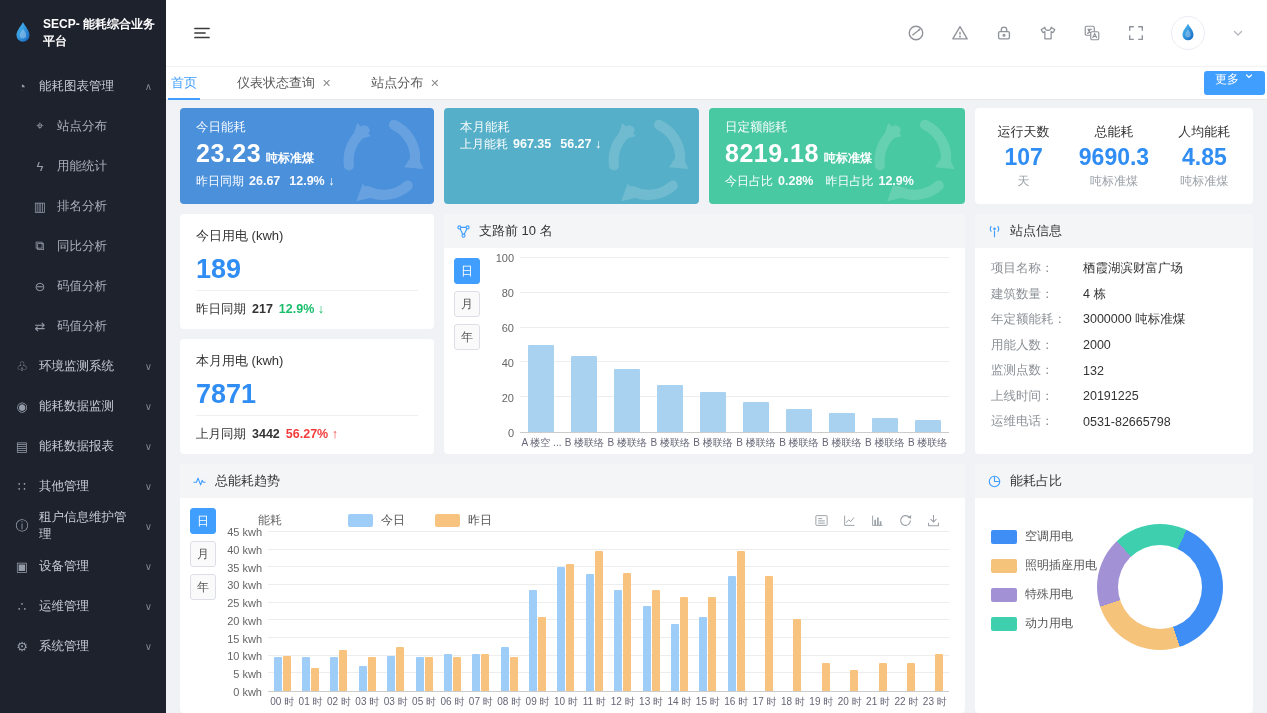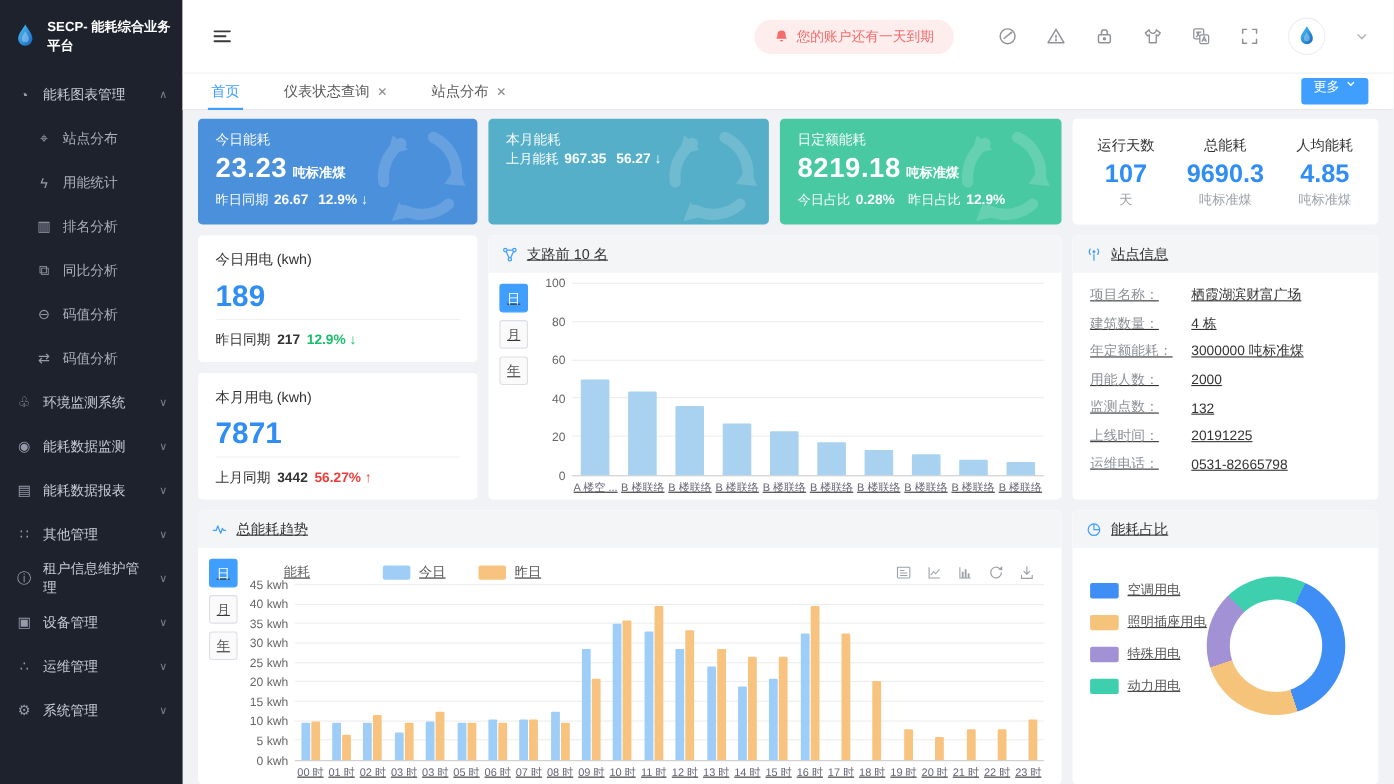--- a/index.html
+++ b/index.html
@@ -19,21 +19,21 @@
   
   .main { flex:1; display:flex; flex-direction:column; min-width:0; }
   .topbar { height:66px; background:#fff; display:flex; align-items:center; padding:0 22px 0 26px; flex-shrink:0; }
   .hamburger { cursor:pointer; display:flex; }
   .topbar-right { margin-left:auto; display:flex; align-items:center; gap:26px; }
   .alert-pill { background:#fdeded; color:#f56c6c; border-radius:15px; padding:7px 18px; display:flex; gap:7px; font-size:12.5px; align-items:center; margin-right:14px; }
   .hicon { display:flex; cursor:pointer; }
   .avatar { width:34px; height:34px; border-radius:50%; border:1px solid #ececf4; display:flex; align-items:center; justify-content:center; cursor:pointer; }
   .avatar svg { width:22px; height:22px; }
 
-  .tabbar { height:34px; background:#fff; border-top:1px solid #f2f2f2; border-bottom:1px solid #e8e8e8; display:flex; align-items:center; padding:0 23px; flex-shrink:0; }
+  .tabbar { height:34px; background:#fff; border-top:1px solid #f2f2f2; border-bottom:1px solid #e8e8e8; display:flex; align-items:center; padding:0 2px; flex-shrink:0; }
   .tab { padding:0 3px; margin-right:34px; height:100%; display:flex; align-items:center; gap:7px; color:#595959; font-size:13px; position:relative; cursor:pointer; }
   .tab.active { color:#409eff; }
   .tab.active::after { content:""; position:absolute; bottom:-1px; left:0; right:0; height:2px; background:#409eff; }
   .tab .x { font-size:11px; color:#8b8b8b; }
   .more-btn { margin-left:auto; background:#409eff; color:#fff; border:none; border-radius:3px; height:24px; padding:0 11px; font-size:12px; display:flex; align-items:flex-start; gap:5px; cursor:pointer; font-family:inherit; }
 
   .content { flex:1; padding:8px 14px 0; overflow:hidden; }
   .row1 { display:flex; gap:10px; height:96px; margin-bottom:10px; }
   .scard { border-radius:4px; color:#fff; padding:11px 16px; position:relative; overflow:hidden; }
   .scard.c1 { flex:0 0 254px; background:#4a90db; }
@@ -54,21 +54,21 @@
   .row2 { display:flex; gap:10px; height:240px; margin-bottom:10px; }
   .col-left { width:254px; display:flex; flex-direction:column; gap:10px; flex-shrink:0; }
   .ucard { background:#fff; border-radius:4px; flex:1; padding:13px 16px 11px; display:flex; flex-direction:column; }
   .ucard .ut { font-size:13px; color:#333; }
   .ucard .uv { font-size:27px; font-weight:bold; color:#2f8df4; margin-top:9px; }
   .ucard .udiv { border-top:1px solid #f0f0f0; margin-top:auto; padding-top:10px; font-size:12.5px; color:#333; }
   .ucard .udiv b { margin:0 6px; }
   .pct-down { color:#19be6b; font-weight:bold; }
   .pct-up { color:#f23c3c; font-weight:bold; }
 
-  .panel { background:#fff; border-radius:4px; overflow:hidden; display:flex; flex-direction:column;text-decoration:underline; }
+  .panel { background:#fff; border-radius:4px; overflow:hidden; display:flex; flex-direction:column; }
   .panel-h { height:34px; background:#f4f5f7; display:flex; align-items:center; gap:8px; padding:0 12px; font-size:13px; color:#333; flex-shrink:0; }
   .panel-h svg { width:15px; height:15px; flex-shrink:0; }
   .panel-branch { width:521px; flex-shrink:0; }
   .panel-site { flex:1; }
 
   .chart-body { flex:1; display:flex; padding:10px 10px 4px 10px; min-height:0; }
   .toggles { display:flex; flex-direction:column; gap:7px; width:30px; flex-shrink:0; }
   .tg { width:26px; height:26px; border:1px solid #dcdfe6; background:#fafafa; border-radius:3px; font-size:12px; color:#555; display:flex; align-items:center; justify-content:center; cursor:pointer; font-family:inherit; }
   .tg.active { background:#409eff; border-color:#409eff; color:#fff; }
 
@@ -205,27 +205,20 @@
 
   <div class="main">
 
     <header class="topbar">
       <span class="hamburger">
         <svg width="20" height="20" viewBox="0 0 20 20" fill="none" stroke="#3a3a3a" stroke-width="1.7" stroke-linecap="round">
             <path d="M3 5.5h14M3 10h10M3 14.5h14"></path>
           </svg>
       </span>
       <div class="topbar-right">
-        <div class="alert-pill">
-          <svg width="13" height="13" viewBox="0 0 16 16" fill="#f56c6c">
-              <path d="M8 1a4.5 4.5 0 0 0-4.5 4.5c0 3-1 4-1.5 4.5h12c-.5-.5-1.5-1.5-1.5-4.5A4.5 4.5 0 0 0 8 1z"></path>
-              <path d="M6.3 11.5a1.7 1.7 0 0 0 3.4 0z"></path>
-            </svg>
-          <span>您的账户还有一天到期</span>
-        </div>
         <span class="hicon">
             <svg width="18" height="18" viewBox="0 0 20 20" fill="none" stroke="#8f9399" stroke-width="1.5">
               <circle cx="10" cy="10" r="7.5"></circle>
               <path d="M6 12.5 L14 6"></path>
               <circle cx="13.8" cy="6.2" r="1.1" fill="#8f9399" stroke="none"></circle>
             </svg>
           </span>
         <span class="hicon">
             <svg width="18" height="18" viewBox="0 0 20 20" fill="none" stroke="#8f9399" stroke-width="1.5" stroke-linejoin="round">
               <path d="M10 3 L18 16.5 H2 Z"></path>

